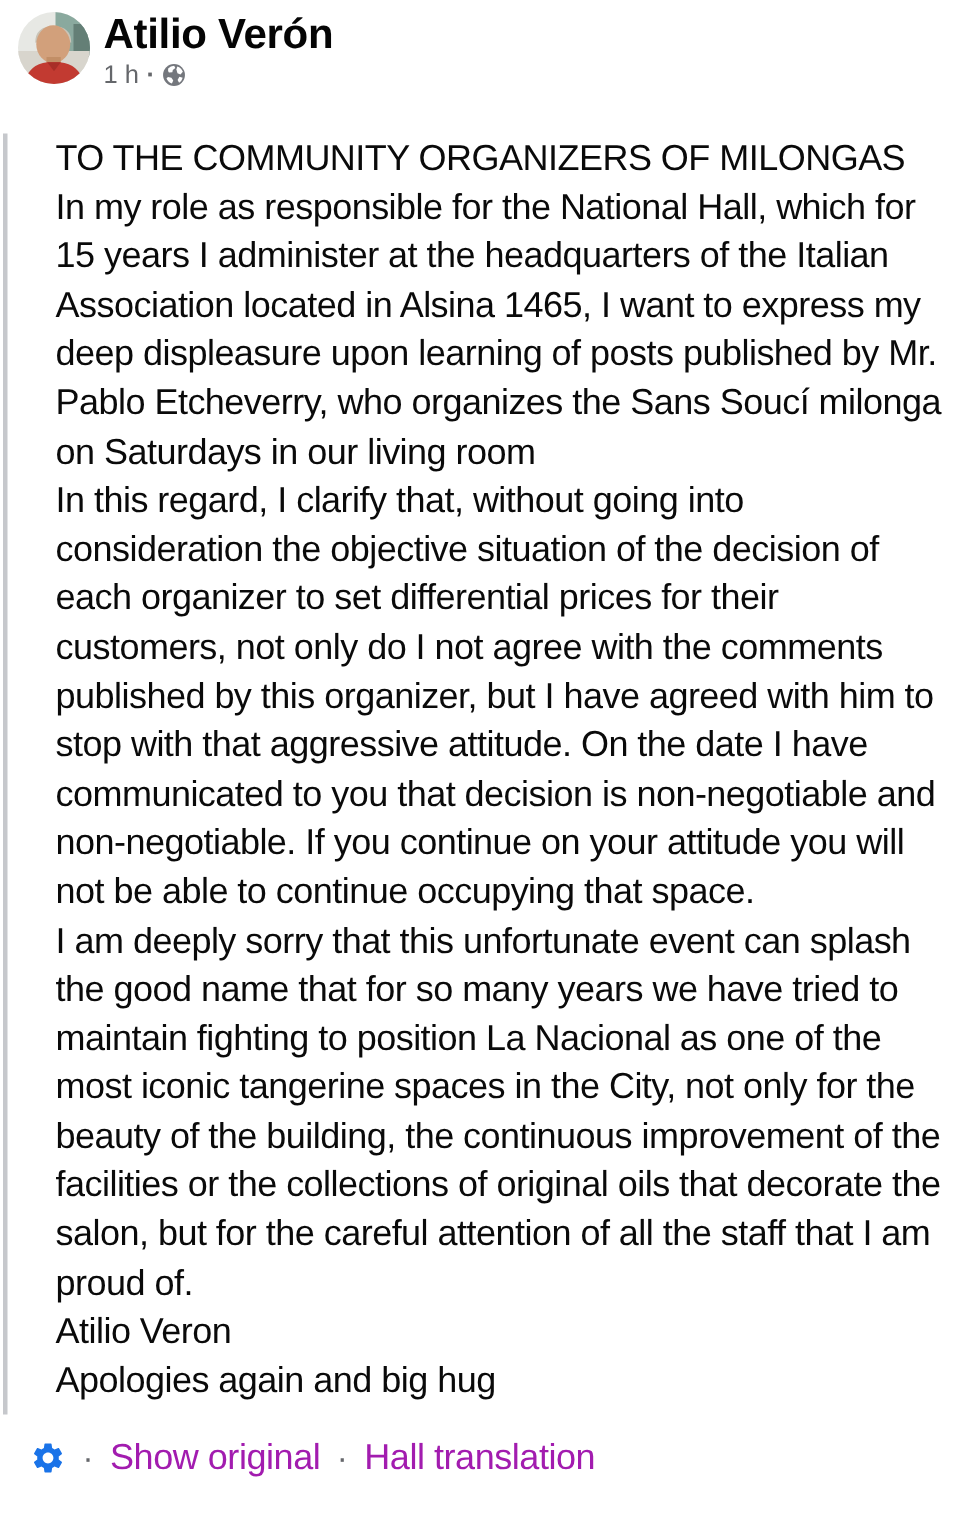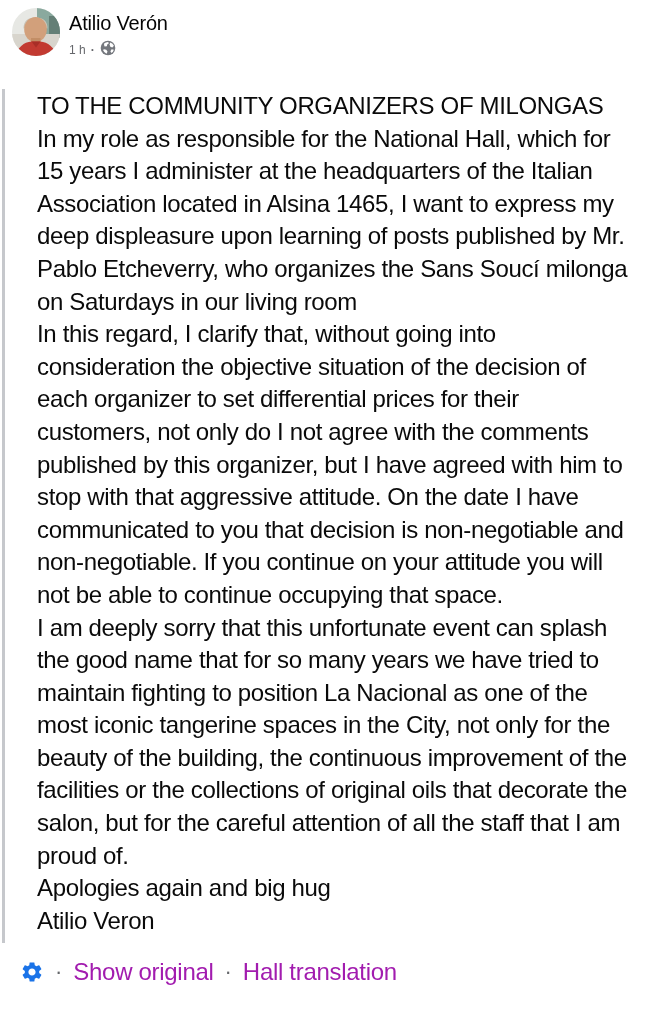--- a/index.html
+++ b/index.html
@@ -26,32 +26,33 @@
     width: 48px;
     height: 48px;
     border-radius: 50%;
     overflow: hidden;
     flex: 0 0 48px;
     cursor: pointer;
   }
   .avatar svg { display: block; width: 48px; height: 48px; }
   .header-info { display: flex; flex-direction: column; padding-top: 3px; }
   .author-name {
-    font-size: 20px;
-    font-weight: 400;
+    font-size: 28px;
+    font-weight: 700;
     color: #050505;
     letter-spacing: -0.2px;
     line-height: 24px;
     cursor: pointer;
   }
   .meta-row {
     display: flex;
+    align-items: center;
     gap: 5px;
     margin-top: 5px;
-    font-size: 12px;
+    font-size: 17px;
     color: #65676B;
     line-height: 20px;
   }
   .meta-sep { font-weight: 700; }
   .globe-icon svg { display: block; width: 16px; height: 16px; }
   
   .body-block {
     margin: 29px 14px 0 2px;
     border-left: 3px solid #c6c8cc;
     padding: 1px 0 6px 32px;
@@ -118,22 +119,22 @@
         </span>
       </div>
     </div>
   </div>
 
   <div class="body-block">
     <div class="post-paragraph">TO THE COMMUNITY ORGANIZERS OF MILONGAS</div>
     <div class="post-paragraph">In my role as responsible for the National Hall, which for 15 years I administer at the headquarters of the Italian Association located in Alsina 1465, I want to express my deep displeasure upon learning of posts published by Mr. Pablo Etcheverry, who organizes the Sans Soucí milonga on Saturdays in our living room</div>
     <div class="post-paragraph">In this regard, I clarify that, without going into consideration the objective situation of the decision of each organizer to set differential prices for their customers, not only do I not agree with the comments published by this organizer, but I have agreed with him to stop with that aggressive attitude. On the date I have communicated to you that decision is non-negotiable and non-negotiable. If you continue on your attitude you will not be able to continue occupying that space.</div>
     <div class="post-paragraph">I am deeply sorry that this unfortunate event can splash the good name that for so many years we have tried to maintain fighting to position La Nacional as one of the most iconic tangerine spaces in the City, not only for the beauty of the building, the continuous improvement of the facilities or the collections of original oils that decorate the salon, but for the careful attention of all the staff that I am proud of.</div>
+    <div class="post-paragraph">Atilio Veron</div>
     <div class="post-paragraph">Apologies again and big hug</div>
-    <div class="post-paragraph">Atilio Veron</div>
   </div>
 
   <div class="translate-bar">
     <button class="gear-button">
       <svg viewBox="0 0 24 24" fill="#1a73e8">
         <path d="M19.14,12.94c0.04-0.3,0.06-0.61,0.06-0.94c0-0.32-0.02-0.64-0.07-0.94l2.03-1.58c0.18-0.14,0.23-0.41,0.12-0.61 l-1.92-3.32c-0.12-0.22-0.37-0.29-0.59-0.22l-2.39,0.96c-0.5-0.38-1.03-0.7-1.62-0.94L14.4,2.81c-0.04-0.24-0.24-0.41-0.48-0.41 h-3.84c-0.24,0-0.43,0.17-0.47,0.41L9.25,5.35C8.66,5.59,8.12,5.92,7.63,6.29L5.24,5.33c-0.22-0.08-0.47,0-0.59,0.22L2.74,8.87 C2.62,9.08,2.66,9.34,2.86,9.48l2.03,1.58C4.84,11.36,4.8,11.69,4.8,12s0.02,0.64,0.07,0.94l-2.03,1.58 c-0.18,0.14-0.23,0.41-0.12,0.61l1.92,3.32c0.12,0.22,0.37,0.29,0.59,0.22l2.39-0.96c0.5,0.38,1.03,0.7,1.62,0.94l0.36,2.54 c0.05,0.24,0.24,0.41,0.48,0.41h3.84c0.24,0,0.44-0.17,0.47-0.41l0.36-2.54c0.59-0.24,1.13-0.56,1.62-0.94l2.39,0.96 c0.22,0.08,0.47,0,0.59-0.22l1.92-3.32c0.12-0.22,0.07-0.47-0.12-0.61L19.14,12.94z M12,15.6c-1.98,0-3.6-1.62-3.6-3.6 s1.62-3.6,3.6-3.6s3.6,1.62,3.6,3.6S13.98,15.6,12,15.6z"></path>
       </svg>
     </button>
     <span class="bar-sep">·</span>
     <a class="translate-link">Show original</a>

